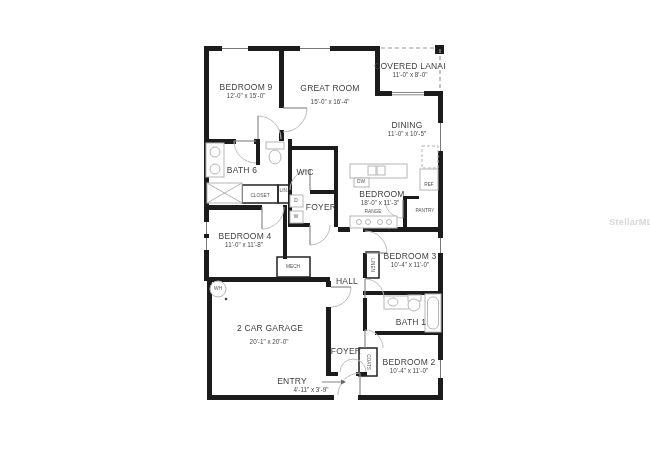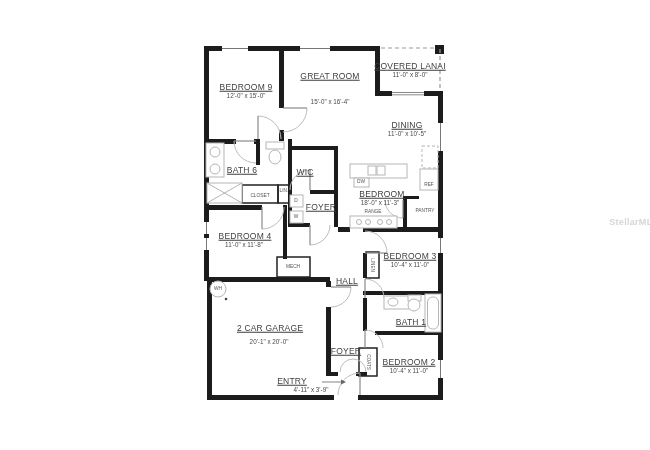--- a/index.html
+++ b/index.html
@@ -1,21 +1,21 @@
 <!DOCTYPE html>
 <html><head>
 <meta charset="utf-8">
 <style>
   html,body{margin:0;padding:0;background:#ffffff;}
   #stage{position:relative;width:650px;height:450px;background:#ffffff;overflow:hidden;
          font-family:"Liberation Sans",sans-serif;}
   #plan-svg{position:absolute;left:0;top:0;}
   .lb{position:absolute;white-space:nowrap;transform:translate(-50%,-50%);
       color:#3e3e3e;text-align:center;line-height:1;}
-  .nm{font-size:8.5px;letter-spacing:.2px;text-decoration:underline;}
+  .nm{font-size:8.5px;letter-spacing:.2px;}
   .dm{font-size:9px;transform:translate(-50%,-50%) scale(.70);color:#4a4a4a;}
   .fx{font-size:8px;transform:translate(-50%,-50%) scale(.60);color:#555;}
   .fxv{font-size:8px;writing-mode:vertical-rl;transform:translate(-50%,-50%) scale(.58);color:#555;}
   .wm{font-size:9px;color:#d6d6d6;font-weight:bold;letter-spacing:.3px;}
 </style>
 </head>
 <body>
 
 <div id="stage">
 
@@ -164,21 +164,21 @@
     </g>
 
     <g>
       <line x1="322" y1="382" x2="341" y2="382" stroke="#666" stroke-width="0.8"></line>
       <polygon points="341,379.5 346,382 341,384.5" fill="#666"></polygon>
     </g>
   </svg>
 
   <div class="lb nm" style="left:246px;top:87px">BEDROOM 9</div>
   <div class="lb dm" style="left:246px;top:96px">12'-0" x 15'-0"</div>
-  <div class="lb nm" style="left:330px;top:76px">GREAT ROOM</div>
+  <div class="lb nm" style="left:330px;top:88px">GREAT ROOM</div>
   <div class="lb dm" style="left:330px;top:102px">15'-0" x 16'-4"</div>
   <div class="lb nm" style="left:410px;top:66px">COVERED LANAI</div>
   <div class="lb dm" style="left:410px;top:75px">11'-0" x 8'-0"</div>
   <div class="lb nm" style="left:407px;top:125px">DINING</div>
   <div class="lb dm" style="left:407px;top:134px">11'-0" x 10'-5"</div>
   <div class="lb nm" style="left:242px;top:170px">BATH 6</div>
   <div class="lb nm" style="left:305px;top:172px">WIC</div>
   <div class="lb nm" style="left:382px;top:194px">BEDROOM</div>
   <div class="lb dm" style="left:380px;top:203px">18'-0" x 11'-3"</div>
   <div class="lb nm" style="left:321px;top:207px">FOYER</div>

